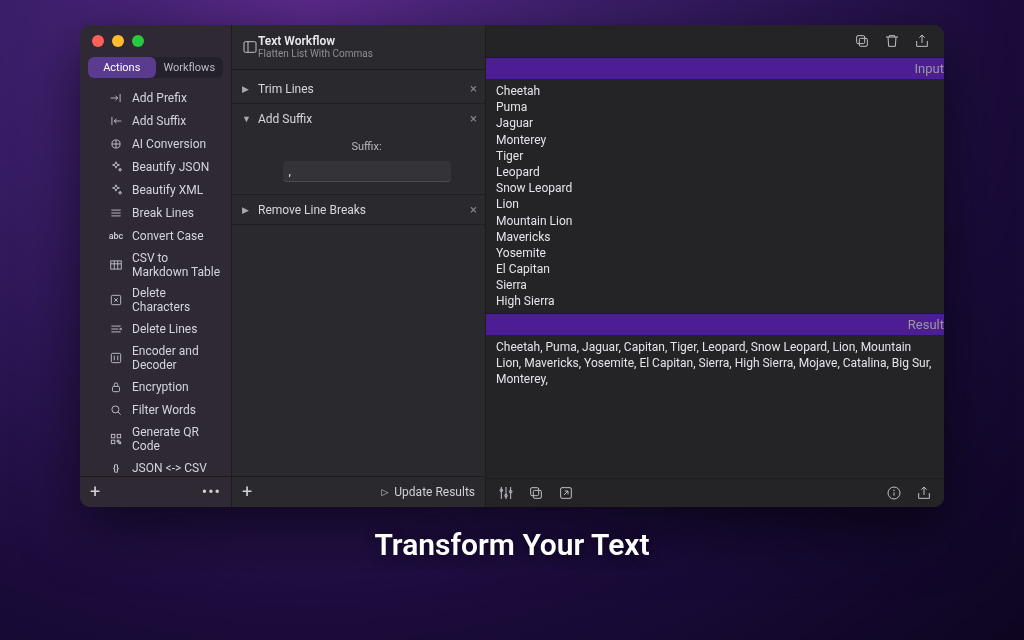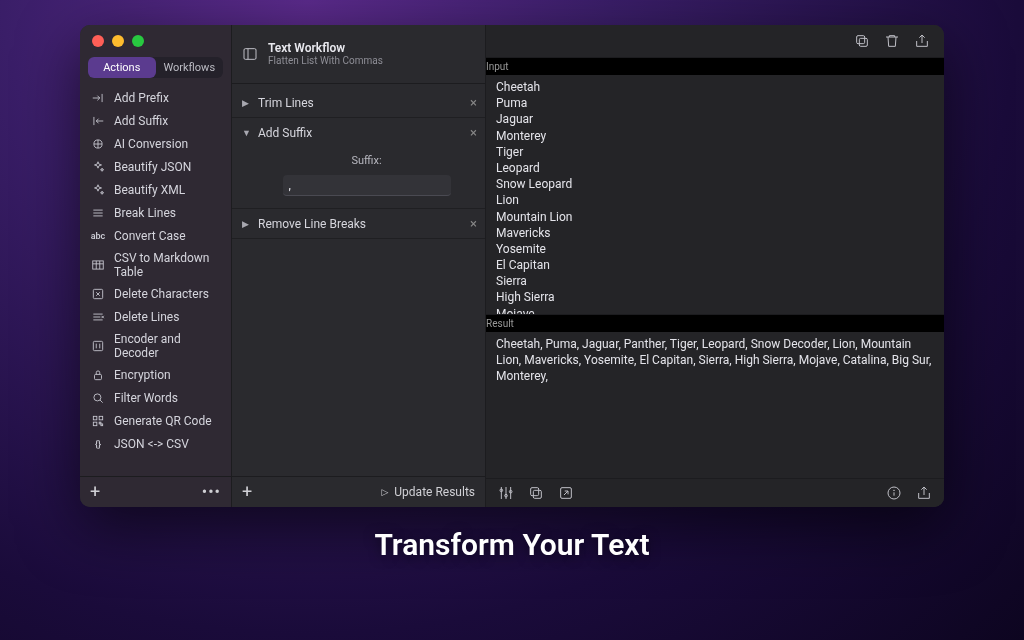--- a/index.html
+++ b/index.html
@@ -41,40 +41,41 @@
     flex:1; text-align:center; font-size:11px; padding:4px 0;
     color:#bdbdc5; border-radius:6px; cursor:pointer;
   }
   .tab.active { background:#5b3b8f; color:#fff; }
   .action-list { flex:1; overflow:auto; padding:2px 0; }
   .action-item {
     display:flex; align-items:center; gap:8px;
     padding:3.5px 10px;
     font-size:12px; color:#d5d5dd;
     cursor:pointer;
+    margin-left:18px;
   }
   .action-icon { width:16px; height:16px; display:flex; align-items:center; justify-content:center; color:#c9c9d2; flex-shrink:0;}
   .action-icon svg { width:14px; height:14px; stroke:currentColor; fill:none; stroke-width:1.5; }
   .sidebar-footer {
     display:flex; align-items:center; justify-content:space-between;
     padding:6px 10px; border-top:1px solid #1c1c1f;
   }
   .plus-btn, .more-btn { color:#d0d0d5; cursor:pointer; font-size:18px; line-height:1;}
   .more-btn { font-size:16px; letter-spacing:1px; }
 
   
   .middle {
     width: 254px;
     background:#2a2a2e;
     border-right:1px solid #1c1c1f;
     display:flex; flex-direction:column;
   }
   .titlebar {
-    display:flex; align-items:center; gap:10px;
-    padding:17px 10px; border-bottom:1px solid #1c1c1f;
+    display:flex; align-items:center; 
+    padding:10px 10px; border-bottom:1px solid #1c1c1f;
   }
   .side-toggle { color:#bfbfc6; display:flex; align-items:center;}
   .side-toggle svg{width:16px;height:16px;stroke:currentColor;fill:none;stroke-width:1.5;}
   .title-stack { line-height:1.1; }
   .title-main { font-size:12px; font-weight:600; color:#e8e8ee; }
   .title-sub { font-size:10px; color:#8e8e96; }
   .steps { flex:1; padding:4px 0; }
   .step {
     border-bottom:1px solid #1f1f22;
     padding:7px 8px 7px 10px;
@@ -103,22 +104,22 @@
     flex:1; background:#242427;
     display:flex; flex-direction:column;
   }
   .right-header {
     display:flex; justify-content:flex-end; gap:14px;
     padding:8px 14px; border-bottom:1px solid #1c1c1f;
   }
   .hdr-btn { color:#bfbfc6; cursor:pointer; display:flex;}
   .hdr-btn svg{width:16px;height:16px;stroke:currentColor;fill:none;stroke-width:1.5;}
   .pane-label {
-    text-align:left; font-size:10px; color:#999;
-    background:#000000; padding:3px 0;
+    text-align:right; font-size:13px; color:#999;
+    background:#4c1d95; padding:3px 0;
   }
   .pane {
     flex:1; overflow:auto; padding:4px 10px;
     font-size:12px; color:#e4e4ea; line-height:1.35;
     background:#242427;
     min-height:0;
   }
   .input-pane { border-bottom:1px solid #1c1c1f; }
   .result-pane { flex:0.6; }
   .right-footer {
@@ -376,21 +377,21 @@
         <div>Lion</div>
         <div>Mountain Lion</div>
         <div>Mavericks</div>
         <div>Yosemite</div>
         <div>El Capitan</div>
         <div>Sierra</div>
         <div>High Sierra</div>
         <div>Mojave</div>
       </div>
     <div class="pane-label">Result</div>
-    <div class="pane result-pane">Cheetah, Puma, Jaguar, Panther, Tiger, Leopard, Snow Decoder, Lion, Mountain Lion, Mavericks, Yosemite, El Capitan, Sierra, High Sierra, Mojave, Catalina, Big Sur, Monterey,</div>
+    <div class="pane result-pane">Cheetah, Puma, Jaguar, Capitan, Tiger, Leopard, Snow Leopard, Lion, Mountain Lion, Mavericks, Yosemite, El Capitan, Sierra, High Sierra, Mojave, Catalina, Big Sur, Monterey,</div>
     <div class="right-footer">
       <span class="hdr-btn">
         <svg viewBox="0 0 24 24">
             <line x1="5" y1="3" x2="5" y2="21"></line>
             <line x1="12" y1="3" x2="12" y2="21"></line>
             <line x1="19" y1="3" x2="19" y2="21"></line>
             <circle cx="5" cy="8" r="2"></circle>
             <circle cx="12" cy="16" r="2"></circle>
             <circle cx="19" cy="10" r="2"></circle>
           </svg>

